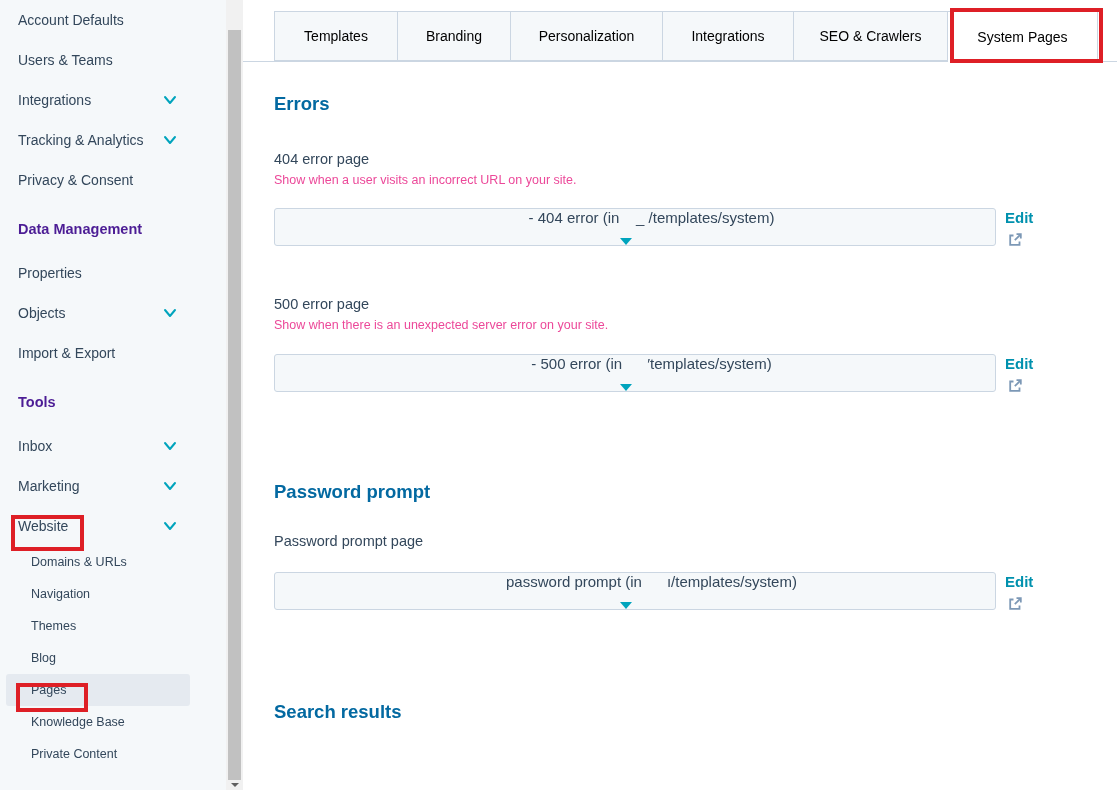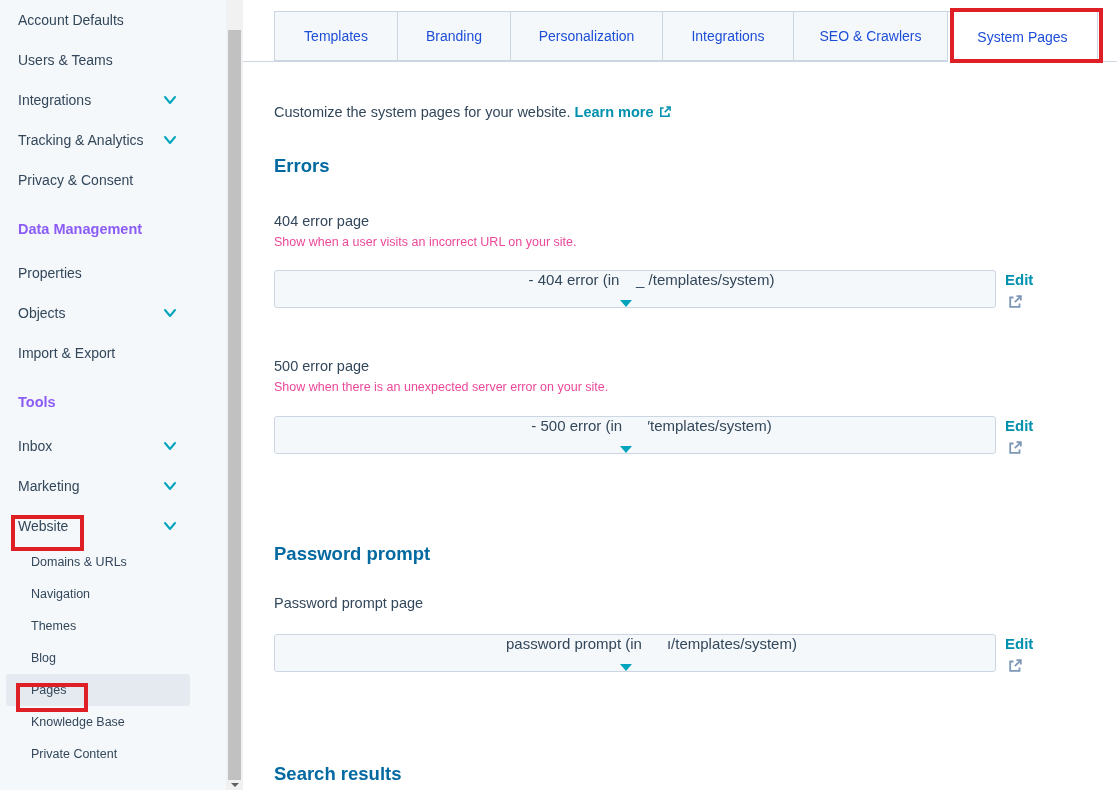--- a/index.html
+++ b/index.html
@@ -16,21 +16,21 @@
     position:absolute; left:0; top:0; width:226px; height:790px;
     background:#f5f8fa;
     overflow:hidden;
   }
   .nav-item {
     height:40px; display:flex; align-items:center;
     padding-left:18px; font-size:14px; color:#33475b; cursor:pointer;
   }
   .nav-header {
     height:40px; display:flex; align-items:center;
-    padding-left:18px; font-size:14.5px; font-weight:bold; color:#8b5cf6;
+    padding-left:18px; font-size:14.5px; font-weight:bold; color:#4c1d95;
     margin-top:9px; margin-bottom:4px;text-align:right;
   }
   .nav-subitem {
     height:32px; display:flex; align-items:center;
     margin:0 36px 0 6px; padding-left:25px;
     font-size:12.5px; color:#33475b; cursor:pointer; border-radius:3px;
   }
   .nav-subitem.selected { background:#e5eaf0; }
   .chev { margin-left:auto; margin-right:49px; display:flex; align-items:center; }
   .chev svg { display:block; }
@@ -45,21 +45,21 @@
   .main { position:absolute; left:243px; top:0; width:874px; height:790px; background:#fff; }
 
   .tabbar-wrap {
     padding-top:11px; padding-left:31px;
     border-bottom:1px solid #cbd6e2;
     display:flex; align-items:flex-end;
   }
   .tab {
     height:50px; display:flex; align-items:center; justify-content:center;
     border:1px solid #cbd6e2; background:#f5f8fa;
-    font-size:14px; color:#1d4ed8; cursor:pointer; margin-left:-1px;
+    font-size:14px; color:#000000; cursor:pointer; margin-left:-1px;
   }
   .tab:first-child { margin-left:0; }
   .tab-w0{width:124px}.tab-w1{width:114px}.tab-w2{width:153px}
   .tab-w3{width:132px}.tab-w4{width:155px}.tab-w5{width:151px}
   .tab.active { background:#fff; height:51px; margin-bottom:-1px; border-bottom:none; position:relative; z-index:1; }
 
   .content { padding-left:31px; }
 
   .intro { margin-top:40px; font-size:14.5px; line-height:20px; color:#33475b; }
   .learn-more { color:#0091ae; font-weight:bold; text-decoration:none; cursor:pointer; }
@@ -223,27 +223,20 @@
     <div class="tab tab-w4">
       <span>SEO &amp; Crawlers</span>
     </div>
     <div class="tab tab-w5 active">
       <span>System Pages</span>
     </div>
   </div>
 
   <div class="content">
 
-    <p class="intro"><span>Customize the system pages for your website.</span>
-      <a class="learn-more"><span>Learn more</span><span class="ext-icon-inline"><svg width="14" height="14" viewBox="0 0 16 16" fill="none" stroke="currentColor" stroke-width="1.8">
-              <path d="M6.5 3.5H3.2v9.3h9.3V9.5"></path>
-              <path d="M9.5 2.2h4.3v4.3"></path>
-              <path d="M13.5 2.5L7.8 8.2"></path>
-            </svg></span></a>
-    </p>
 
     <h2 class="section-heading h-errors">Errors</h2>
 
     <div class="field-label lm-34">404 error page</div>
     <div class="field-desc">Show when a user visits an incorrect URL on your site.</div>
     <div class="select-row srm-20">
       <div class="select-box">
         <span class="select-value">- 404 error (in    _ /templates/system)</span>
         <span class="select-caret"></span>
       </div>

